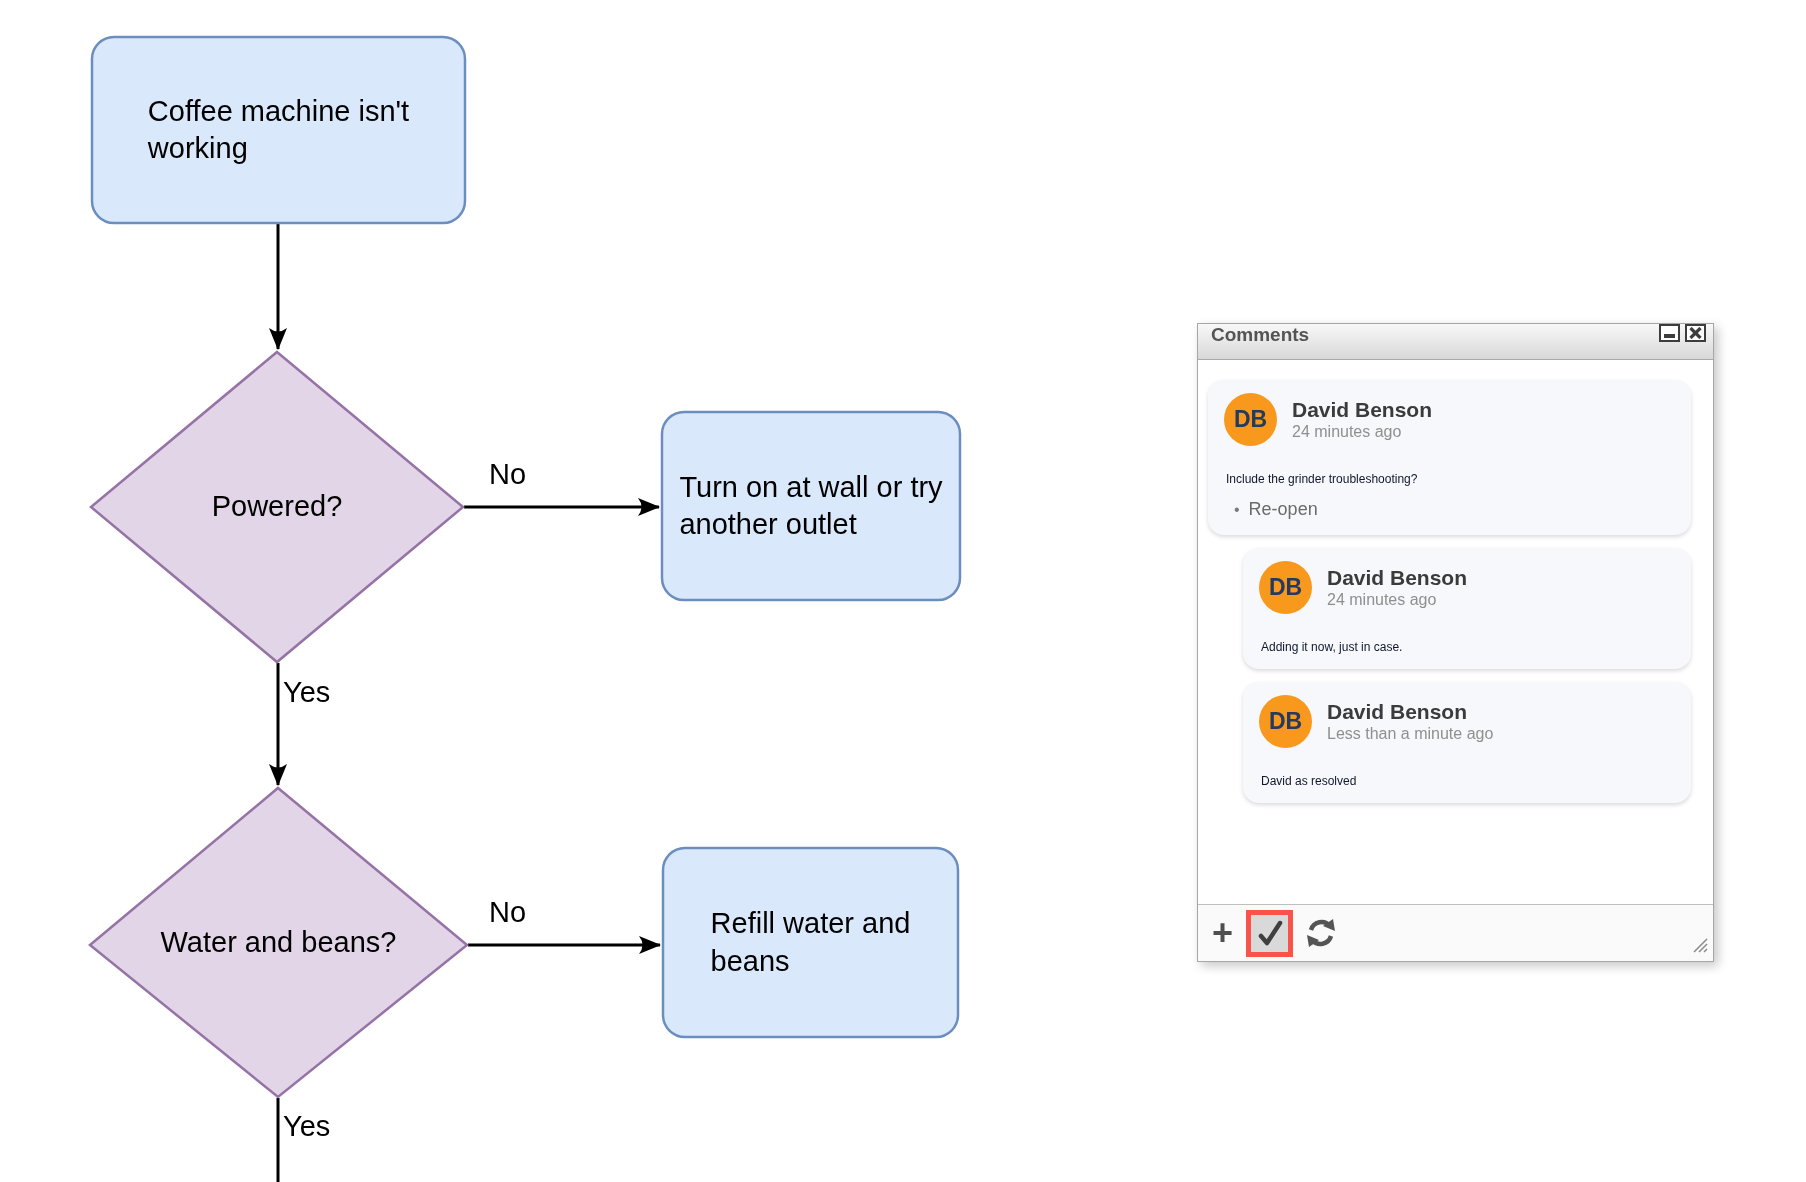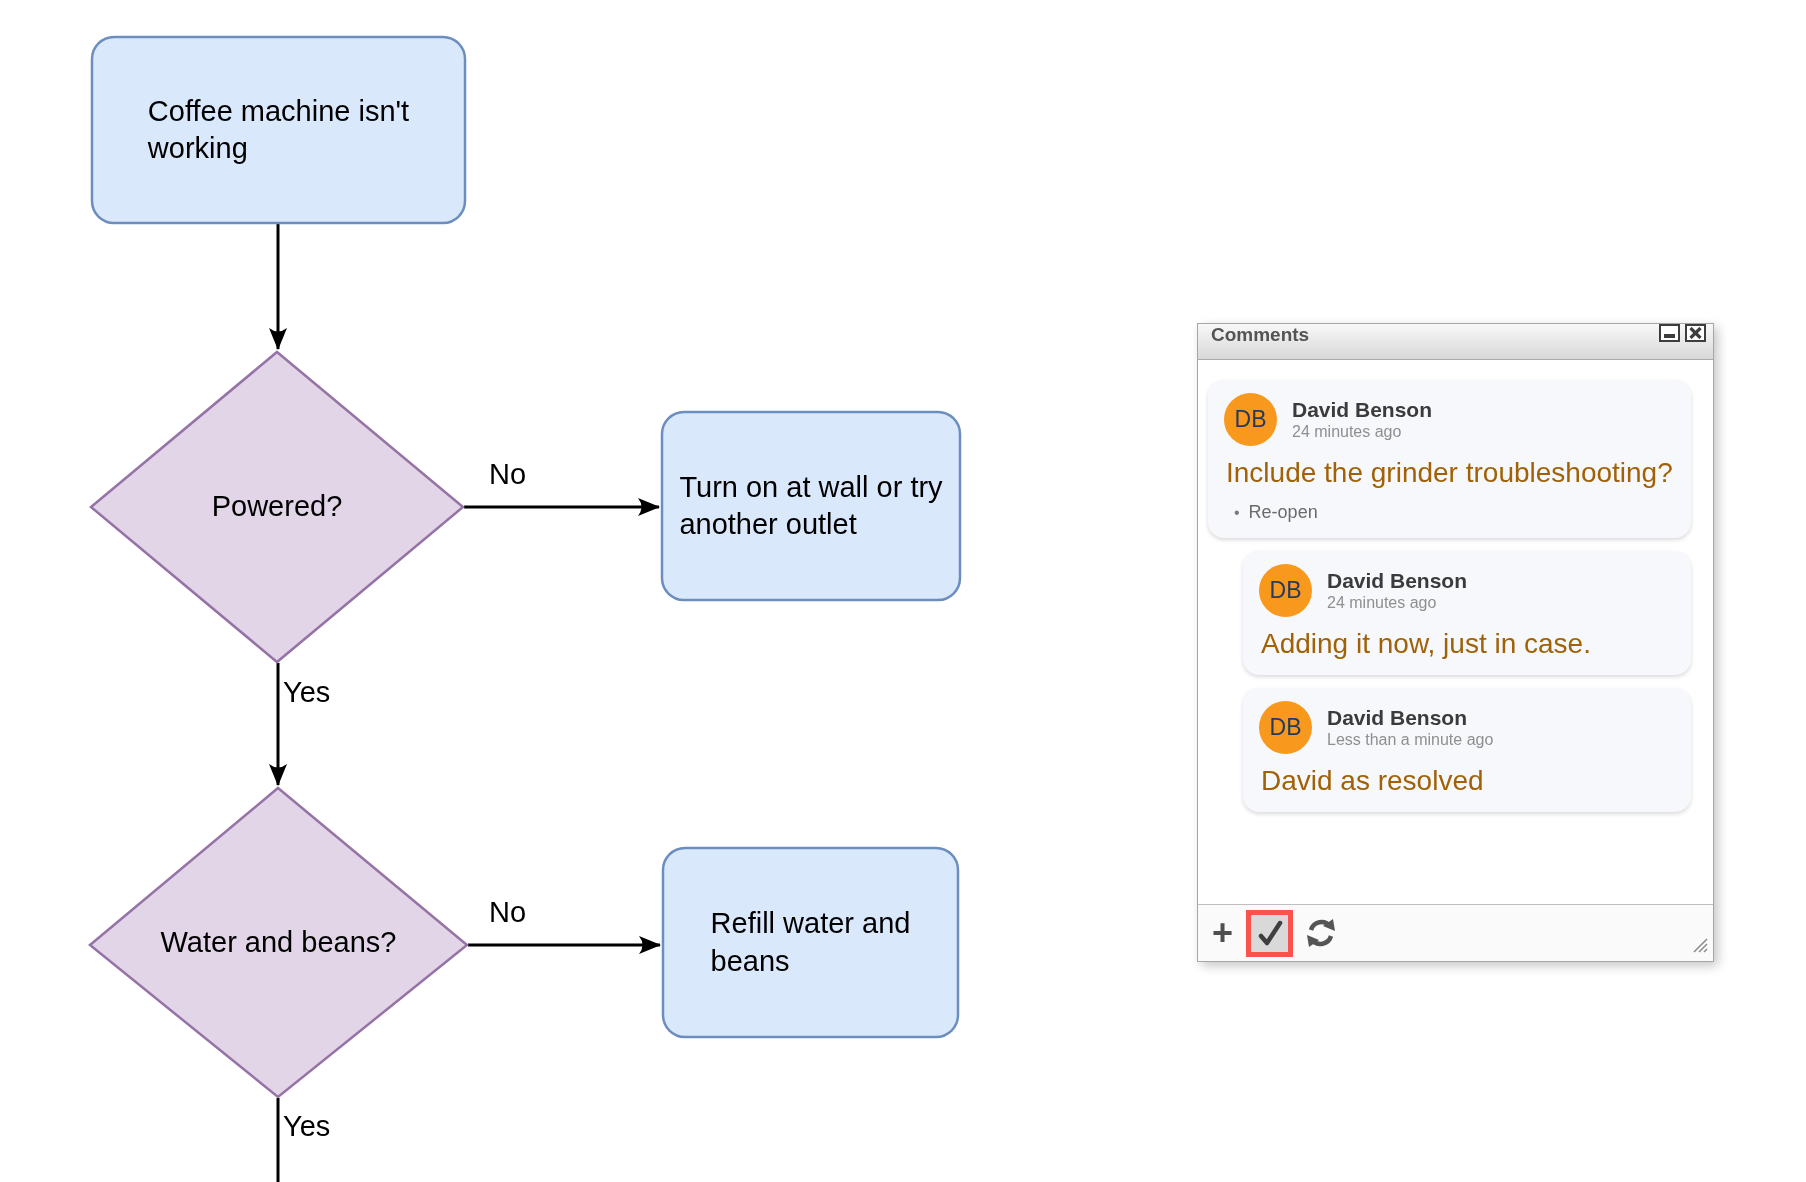--- a/index.html
+++ b/index.html
@@ -41,26 +41,26 @@
 
   .panel-body { flex:1; padding:20px 22px 0 10px; overflow:hidden; }
   .comment-card {
     background:#f7f8fc; border-radius:16px; padding:13px 16px 15px 16px;
     box-shadow:0 2px 4px rgba(0,0,0,0.15); margin-bottom:13px;
   }
   .comment-card.reply { margin-left:35px; }
   .card-head { display:flex; align-items:center; gap:15px; }
   .avatar {
     flex:none; width:53px; height:53px; border-radius:50%;
-    background:#f8981d; color:#253a5e; font-weight:normal; font-size:23px;
+    background:#f8981d; color:#253a5e; font-weight:bold; font-size:23px;
     display:flex; align-items:center; justify-content:center;
   }
   .author { font-weight:bold; font-size:21px; color:#3b3b3b; line-height:1.12; }
   .time { font-size:16px; color:#8f8f8f; margin-top:1px; }
-  .comment-text { font-size:28px; color:#a16207; margin-top:11px; padding-left:2px; }
+  .comment-text { font-size:12px; color:#0f172a; margin-top:26px; padding-left:2px; }
   .comment-action {
     margin-top:13px; font-size:18px; color:#6b6b6b; padding-left:10px;
     display:flex; align-items:center; gap:9px; cursor:pointer;
   }
   .bullet { font-size:16px; color:#7a7a7a; }
 
   .panel-footer {
     flex:none; height:57px; background:#fafafa; border-top:1px solid #bfbfbf;
     display:flex; align-items:center; padding:0 10px; box-sizing:border-box;
     position:relative;

